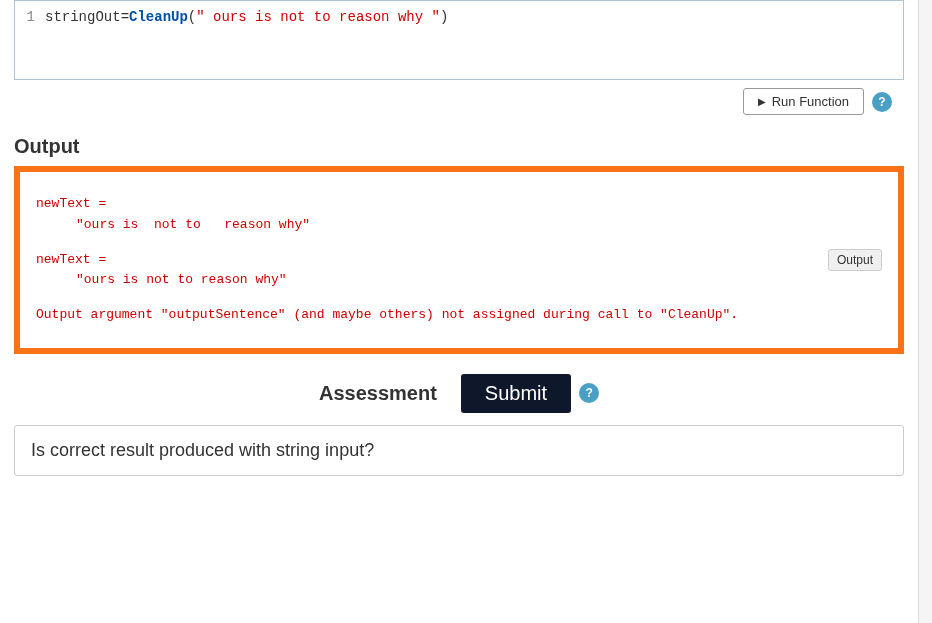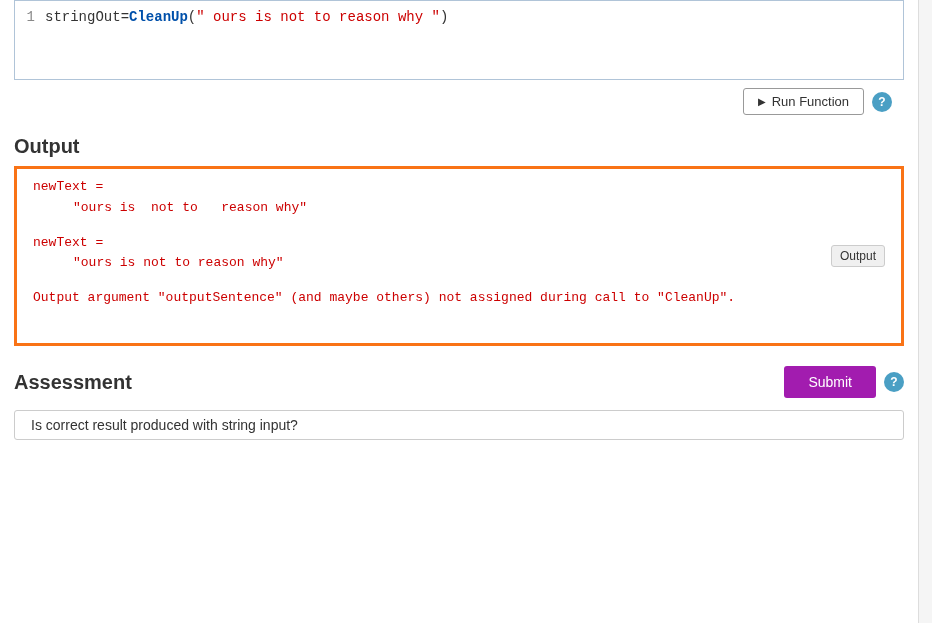--- a/index.html
+++ b/index.html
@@ -91,22 +91,22 @@
 
     
     .section-title {
       font-size: 20px;
       font-weight: bold;
       padding: 12px 0 8px 0;
       color: #333;
     }
 
     .output-box {
-      border: 3px solid #f97316;
-      padding: 8px 16px;
+      border: 6px solid #f97316;
+      padding: 22px 16px;
       font-family: 'Courier New', monospace;
       font-size: 13px;
       position: relative;
       min-height: 180px;
     }
 
     .output-line {
       line-height: 1.6;
     }
 
@@ -128,54 +128,54 @@
       border-radius: 3px;
       padding: 3px 8px;
       font-family: Arial, sans-serif;
       font-size: 12px;
       color: #333;
     }
 
     
     .assessment-header {
       display: flex;
-      justify-content: space-between;
+      justify-content: center;
       align-items: center;
       padding: 20px 0 12px 0;
     }
 
     .assessment-title {
       font-size: 20px;
       font-weight: bold;
       color: #333;
     }
 
     .assessment-actions {
       display: flex;
       align-items: center;
       gap: 8px;
     }
 
     .submit-btn {
-      background: #a21caf;
+      background: #0f172a;
       color: #fff;
       border: none;
       border-radius: 3px;
       padding: 8px 24px;
-      font-size: 14px;
+      font-size: 20px;
       cursor: pointer;
       margin-left: 24px;
     }
 
     .question-item {
       border: 1px solid #ccc;
       border-radius: 3px;
-      padding: 6px 16px;
+      padding: 14px 16px;
       margin-bottom: 8px;
-      font-size: 14px;
+      font-size: 18px;
       color: #333;
       cursor: pointer;
     }
 
     .page-wrapper {
       position: relative;
       max-width: 932px;
     }
 
     .right-scrollbar {

